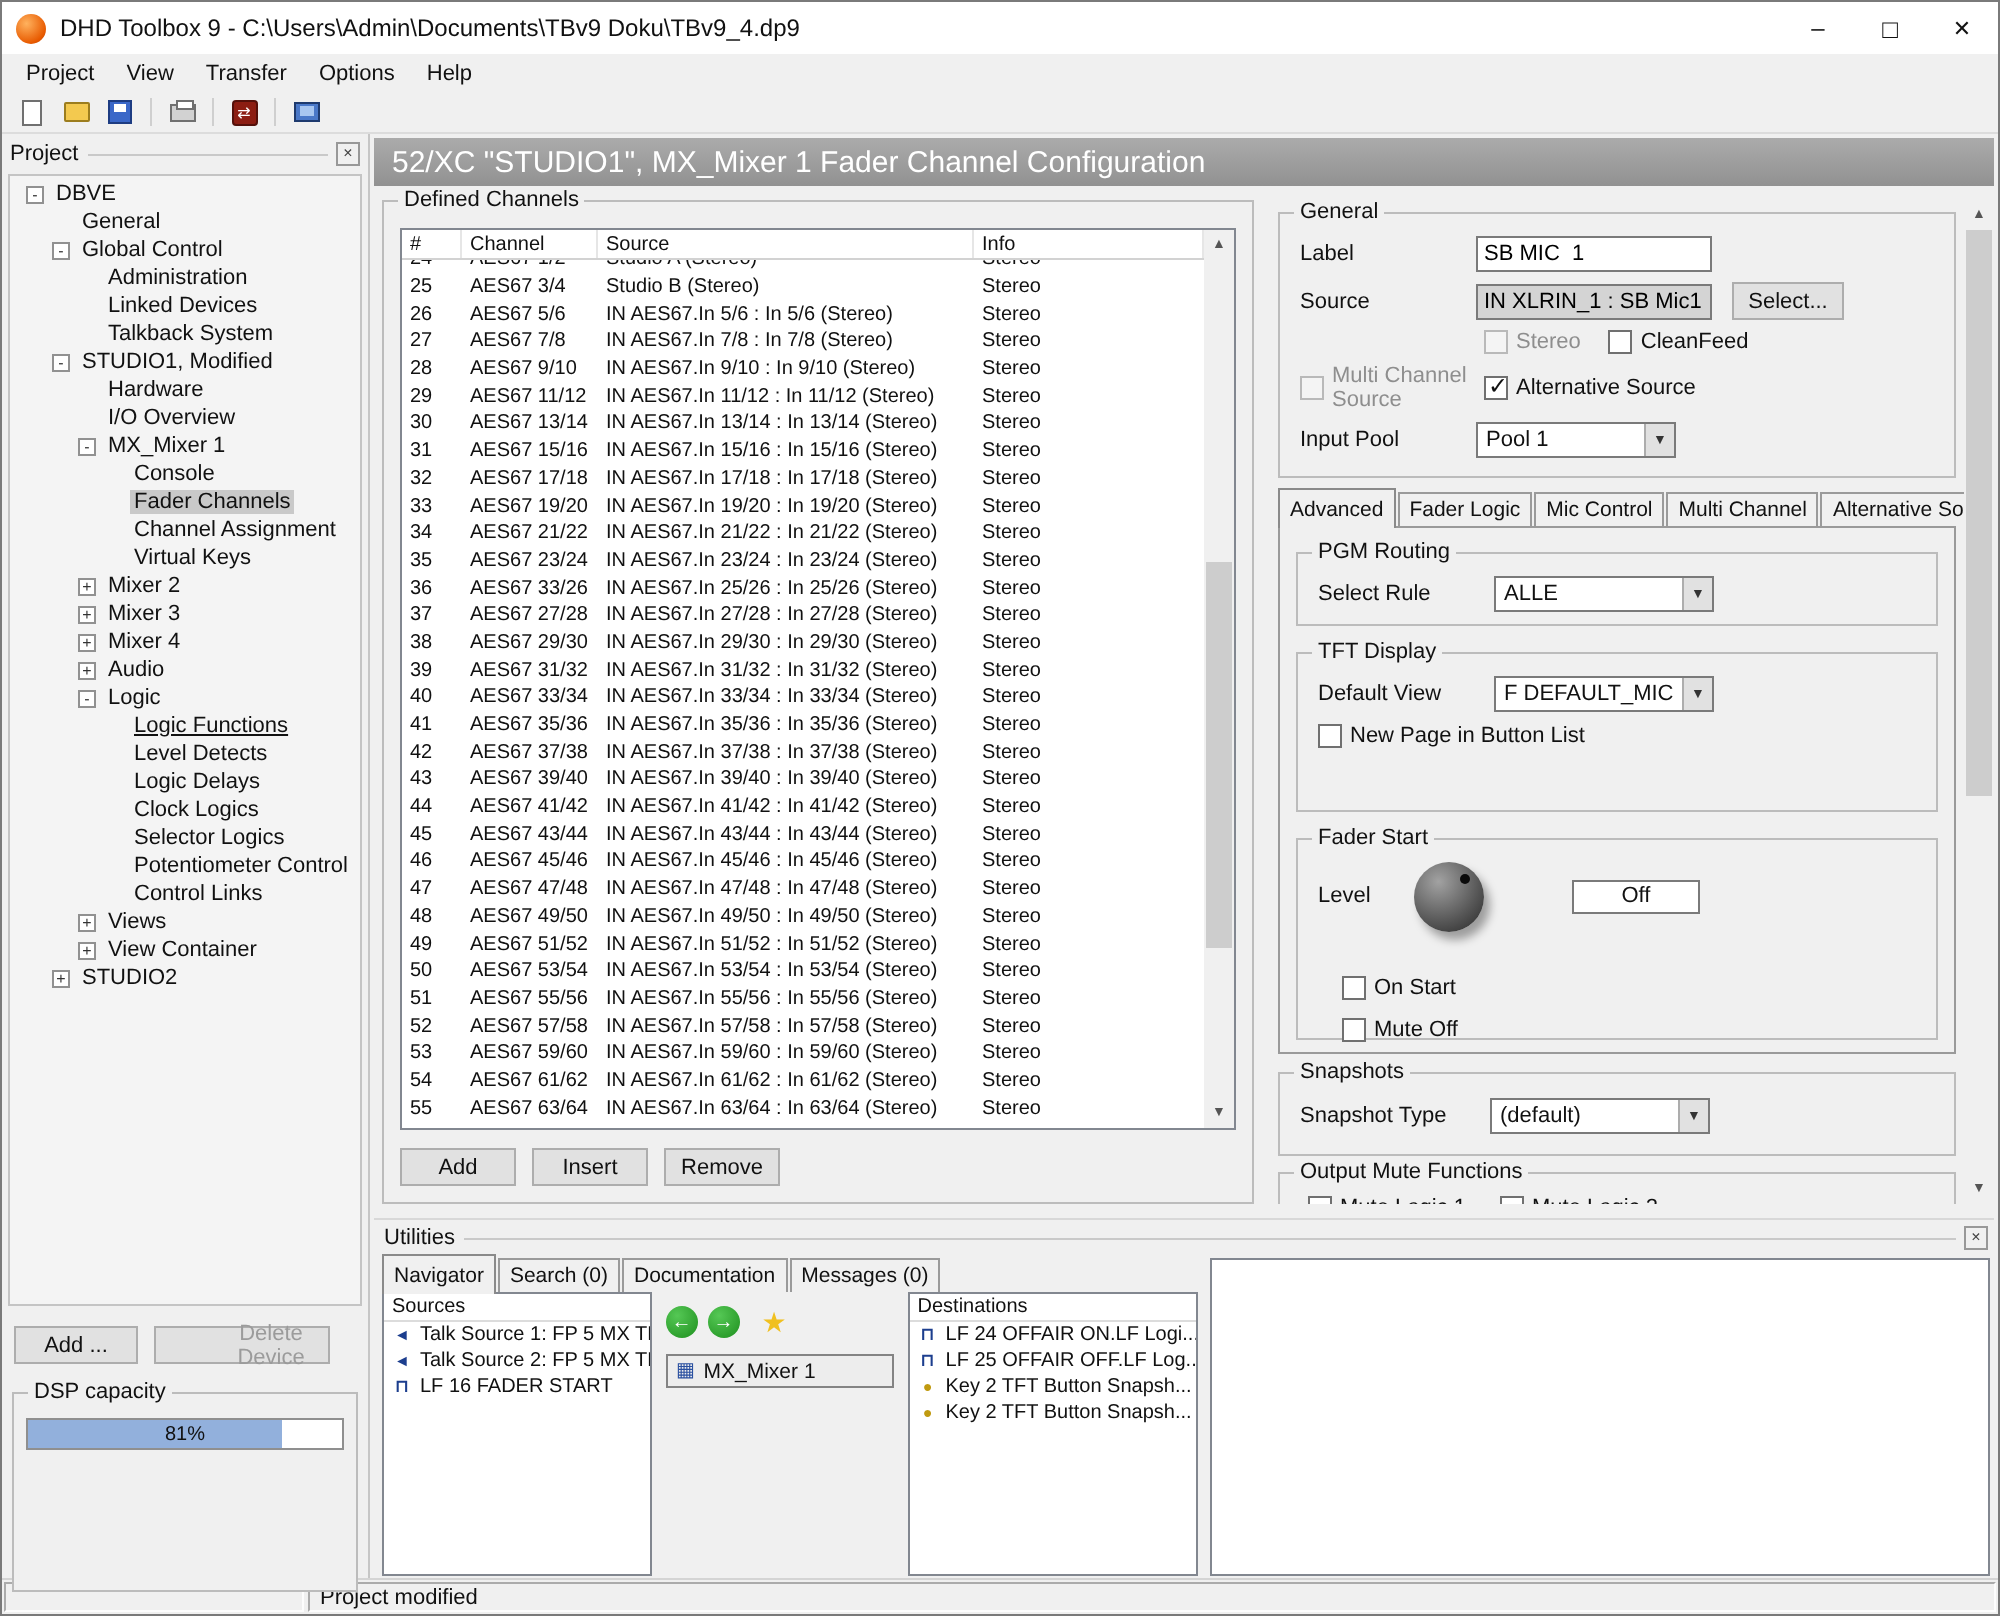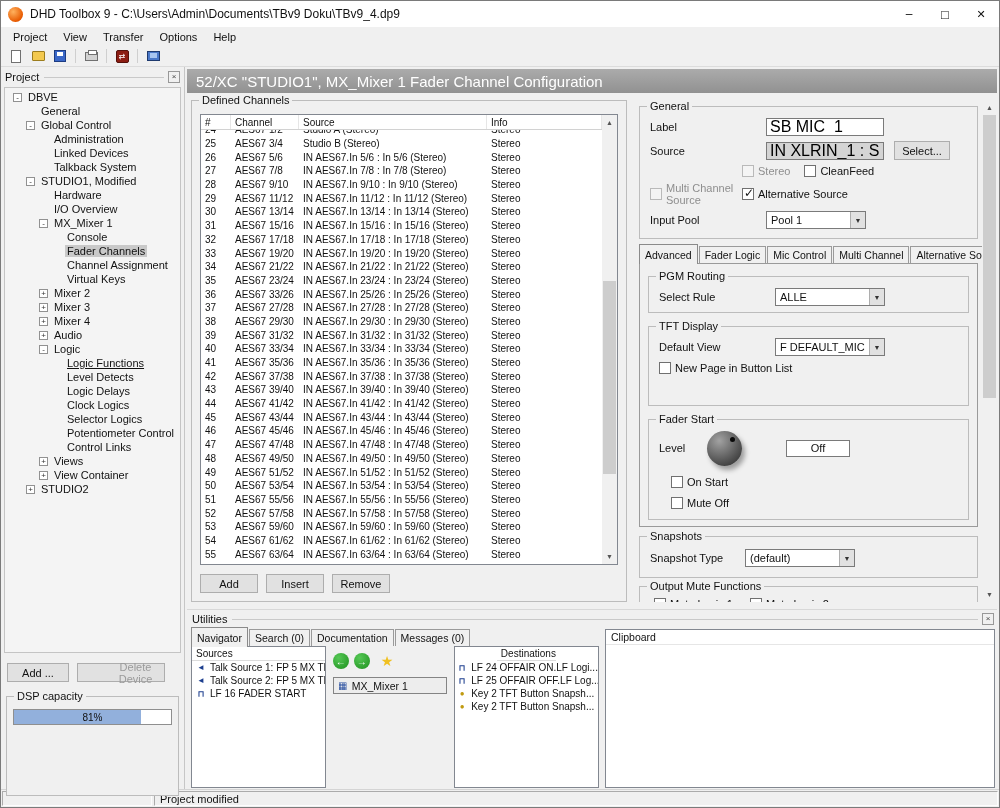--- a/index.html
+++ b/index.html
@@ -85,22 +85,22 @@
   .sb-track { flex:1; position:relative; }
   .sb-thumb { position:absolute; left:1px; right:1px; background:#cdcdcd; }
   .thumb-mid { top:36%; height:46%; }
   .thumb-top { top:0; height:60%; }
 
   
   .rp { flex:1; display:flex; min-width:0; margin-left:8px; }
   .rp-content { flex:1; padding:6px 4px 0 4px; overflow:hidden; min-width:0; }
   .g-general { height:133px; padding:11px 10px 6px; }
   .frow { display:flex; align-items:center; margin-bottom:5px; }
-  .flabel { width:116px; flex:none; font-size:11px; }
-  .tinput { height:18px; border:1px solid #7a7a7a; background:#fff; font-size:16px; font-family:inherit; padding:0 3px; }
+  .flabel { width:88px; flex:none; font-size:11px; }
+  .tinput { height:18px; border:1px solid #7a7a7a; background:#fff; font-size:11px; font-family:inherit; padding:0 3px; }
   .tinput.readonly { background:#d4d4d4; }
   .w118 { width:118px; }
   .sel-btn { width:56px; margin-left:10px; }
   .check { display:inline-flex; align-items:center; gap:4px; font-size:11px; }
   .check .box { width:12px; height:12px; background:#fff; border:1px solid #707070; position:relative; flex:none; }
   .check.checked .box::after { content:"✓"; position:absolute; top:-3px; left:1px; font-size:12px; font-weight:bold; color:#111; }
   .check.disabled .box { border-color:#b9b9b9; background:#f4f4f4; }
   .check.disabled .cl { color:#8e8e8e; }
   .indent { margin-left:92px; }
   .combo { height:18px; background:#fff; border:1px solid #7a7a7a; display:flex; align-items:stretch; font-size:11px; }
@@ -119,33 +119,33 @@
   .colorbar { width:120px; height:18px; border:1px solid #7a7a7a; background:#f6f6f6; display:flex; align-items:center; padding-left:3px; }
   .swatch { width:11px; height:11px; border:1px solid #5a5a5a; margin-right:2px; flex:none; }
   .swatch.sel { border:1px solid #111; outline:1px solid #888; }
   .swatch.striped { background-image:repeating-linear-gradient(45deg, rgba(20,20,20,.85) 0 2px, transparent 2px 4px); }
   .cc-arrow { margin-left:auto; width:14px; text-align:center; font-size:7px; color:#333; }
   .knobrow { display:flex; align-items:center; height:40px; }
   .knob-label { width:48px; flex:none; }
   .knob { width:35px; height:35px; border-radius:50%; background:radial-gradient(circle at 35% 28%, #a2a2a2, #565656 60%, #262626); box-shadow:3px 4px 5px rgba(0,0,0,.35); position:relative; flex:none; }
   .knob::after { content:""; position:absolute; width:5px; height:5px; border-radius:50%; background:#0a0a0a; top:6px; right:7px; }
   .offbox { width:64px; height:17px; margin-left:44px; background:#fff; border:1px solid #7a7a7a; display:flex; align-items:center; justify-content:center; font-size:11px; }
-  .fader-checks { margin:8px 0 0 12px; display:flex; flex-direction:column; gap:9px; }
+  .fader-checks { margin:20px 0 0 12px; display:flex; flex-direction:column; gap:9px; }
   .g-snap { height:42px; padding:12px 10px 4px; margin-top:9px; }
   .g-mute { padding:11px 10px 8px 14px; margin-top:8px; }
   .mute-grid { display:grid; grid-template-columns:96px 96px; row-gap:9px; }
 
   
   .util { margin-top:7px; height:184px; flex:none; border-top:1px solid #d8d8d8; padding:1px 2px 0 4px; display:flex; flex-direction:column; }
   .util-body { flex:1; display:flex; min-height:0; }
   .util-left { width:408px; flex:none; display:flex; flex-direction:column; }
   .util-tabs { display:flex; align-items:flex-end; height:17px; flex:none; }
   .util-lists { flex:1; display:flex; gap:2px; min-height:0; margin-bottom:5px; }
   .listbox { background:#fff; border:1px solid #828790; display:flex; flex-direction:column; overflow:hidden; }
-  .lb-sources { width:154px; } .lb-dest { width:166px;align-items:center; }
+  .lb-sources { width:154px; } .lb-dest { width:166px; }
   .lb-header { height:14px; border-bottom:1px solid #dcdcdc; font-size:10px; display:flex; align-items:center; padding-left:4px; flex:none; }
   .lb-item { height:13px; display:flex; align-items:center; padding-left:3px; font-size:10px; white-space:nowrap; overflow:hidden; }
   .licon { width:12px; height:11px; display:inline-flex; align-items:center; justify-content:center; font-size:9px; margin-right:3px; flex:none; }
   .icon-speaker-icon::before { content:"◄"; color:#1c3e8e; font-size:8px; }
   .icon-logic-icon::before { content:"⊓"; color:#1c3e8e; font-weight:bold; font-size:9px; }
   .icon-key-icon::before { content:"●"; color:#c09a10; font-size:8px; }
   .icon-mixer-icon::before { content:"▦"; color:#2a50a0; font-size:10px; }
   .transfer { width:124px; flex:none; padding:7px 4px 0 5px; }
   .transfer-toolbar { display:flex; align-items:center; gap:5px; }
   .circle-btn { width:16px; height:16px; border-radius:50%; background:radial-gradient(circle at 35% 30%, #55c855, #1e8f1e); color:#fff; display:flex; align-items:center; justify-content:center; font-size:10px; font-weight:bold; }
@@ -772,21 +772,20 @@
                     </div>
                     <div class="lb-item">
                       <span class="licon icon-key-icon"></span>
                       <span>Key 2 TFT Button Snapsh...</span>
                     </div>
                   </div>
               </div>
             </div>
           </div>
           <div class="clipboard">
-            <div class="clip-header">Clipboard</div>
             <div class="clip-body"></div>
           </div>
         </div>
       </div>
     </div>
   </div>
 
   <div class="statusbar">
     <div class="sb-cell first"></div>
     <div class="sb-cell rest">Project modified</div>

